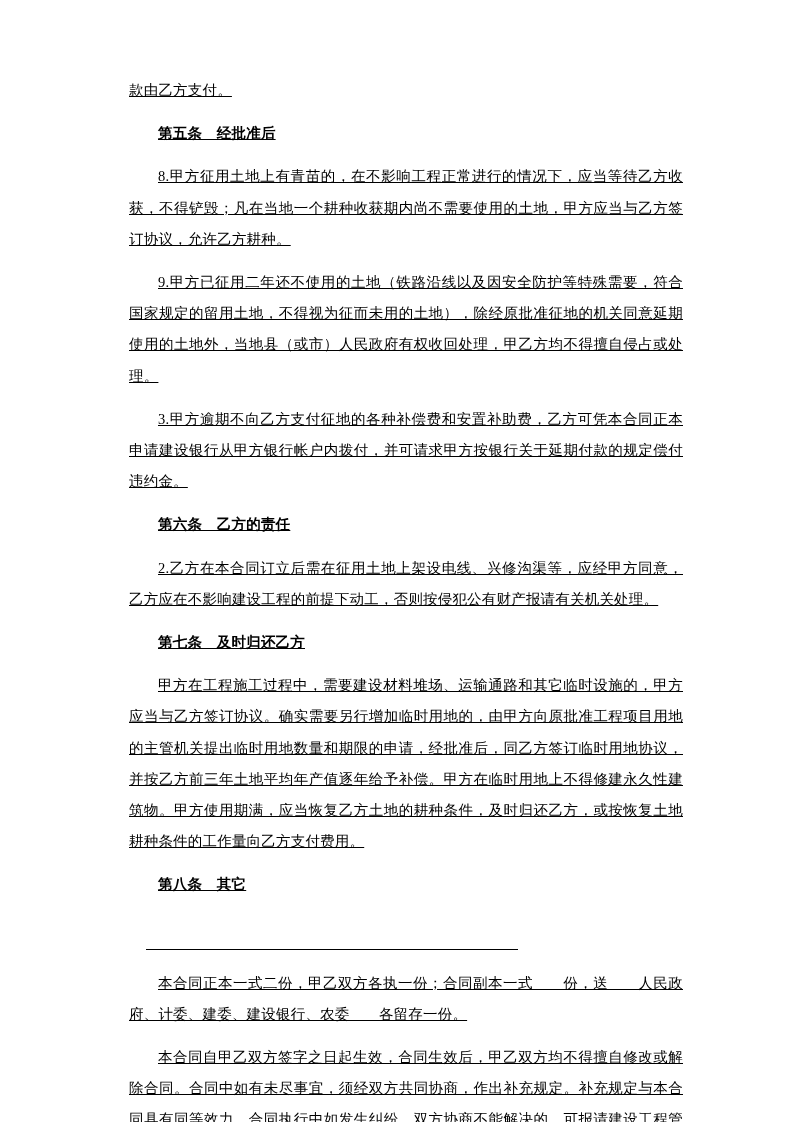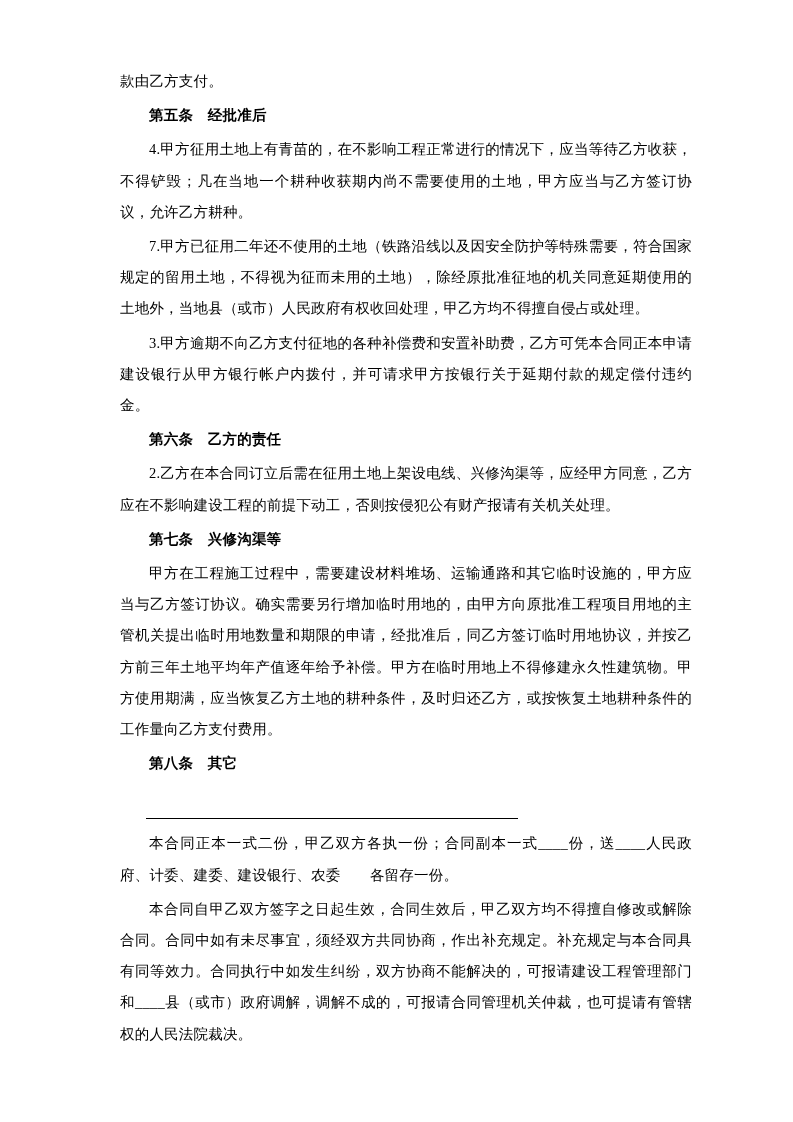--- a/index.html
+++ b/index.html
@@ -21,24 +21,25 @@
     left: 117px;
     top: 63px;
     width: 578px;
     font-size: 14.5px;
     line-height: 31.2px;
     text-align: justify;
     letter-spacing: 0.2px;
   }
   .content p,
   .content h2 {
-    margin: 3px;
+    margin: 12px;
     padding: 0;
     font-size: inherit;
     line-height: inherit;
+    text-decoration: underline;
   }
   .para-indent {
     text-indent: 2em;
   }
   .section-heading {
     font-weight: bold;
     text-indent: 2em;
   }
   .continuation {
     text-indent: 0;
@@ -58,28 +59,28 @@
 </style>
 </head>
 <body>
 
 <div class="page">
   <div class="content">
 
     <p class="continuation">款由乙方支付。</p>
 
     <h2 class="section-heading">第五条　经批准后</h2>
-    <p class="para-indent">4.甲方征用土地上有青苗的，在不影响工程正常进行的情况下，应当等待乙方收获，不得铲毁；凡在当地一个耕种收获期内尚不需要使用的土地，甲方应当与乙方签订协议，允许乙方耕种。</p>
-    <p class="para-indent">7.甲方已征用二年还不使用的土地（铁路沿线以及因安全防护等特殊需要，符合国家规定的留用土地，不得视为征而未用的土地），除经原批准征地的机关同意延期使用的土地外，当地县（或市）人民政府有权收回处理，甲乙方均不得擅自侵占或处理。</p>
+    <p class="para-indent">8.甲方征用土地上有青苗的，在不影响工程正常进行的情况下，应当等待乙方收获，不得铲毁；凡在当地一个耕种收获期内尚不需要使用的土地，甲方应当与乙方签订协议，允许乙方耕种。</p>
+    <p class="para-indent">9.甲方已征用二年还不使用的土地（铁路沿线以及因安全防护等特殊需要，符合国家规定的留用土地，不得视为征而未用的土地），除经原批准征地的机关同意延期使用的土地外，当地县（或市）人民政府有权收回处理，甲乙方均不得擅自侵占或处理。</p>
     <p class="para-indent">3.甲方逾期不向乙方支付征地的各种补偿费和安置补助费，乙方可凭本合同正本申请建设银行从甲方银行帐户内拨付，并可请求甲方按银行关于延期付款的规定偿付违约金。</p>
 
     <h2 class="section-heading">第六条　乙方的责任</h2>
     <p class="para-indent">2.乙方在本合同订立后需在征用土地上架设电线、兴修沟渠等，应经甲方同意，乙方应在不影响建设工程的前提下动工，否则按侵犯公有财产报请有关机关处理。</p>
 
-    <h2 class="section-heading">第七条　兴修沟渠等</h2>
+    <h2 class="section-heading">第七条　及时归还乙方</h2>
     <p class="para-indent">甲方在工程施工过程中，需要建设材料堆场、运输通路和其它临时设施的，甲方应当与乙方签订协议。确实需要另行增加临时用地的，由甲方向原批准工程项目用地的主管机关提出临时用地数量和期限的申请，经批准后，同乙方签订临时用地协议，并按乙方前三年土地平均年产值逐年给予补偿。甲方在临时用地上不得修建永久性建筑物。甲方使用期满，应当恢复乙方土地的耕种条件，及时归还乙方，或按恢复土地耕种条件的工作量向乙方支付费用。</p>
 
     <h2 class="section-heading">第八条　其它</h2>
 
     <div class="fill-line">
       <span class="rule"></span>
     </div>
 
     <p class="para-indent">本合同正本一式二份，甲乙双方各执一份；合同副本一式____份，送____人民政府、计委、建委、建设银行、农委　　各留存一份。</p>
     <p class="para-indent">本合同自甲乙双方签字之日起生效，合同生效后，甲乙双方均不得擅自修改或解除合同。合同中如有未尽事宜，须经双方共同协商，作出补充规定。补充规定与本合同具有同等效力。合同执行中如发生纠纷，双方协商不能解决的，可报请建设工程管理部门和____县（或市）政府调解，调解不成的，可报请合同管理机关仲裁，也可提请有管辖权的人民法院裁决。</p>

